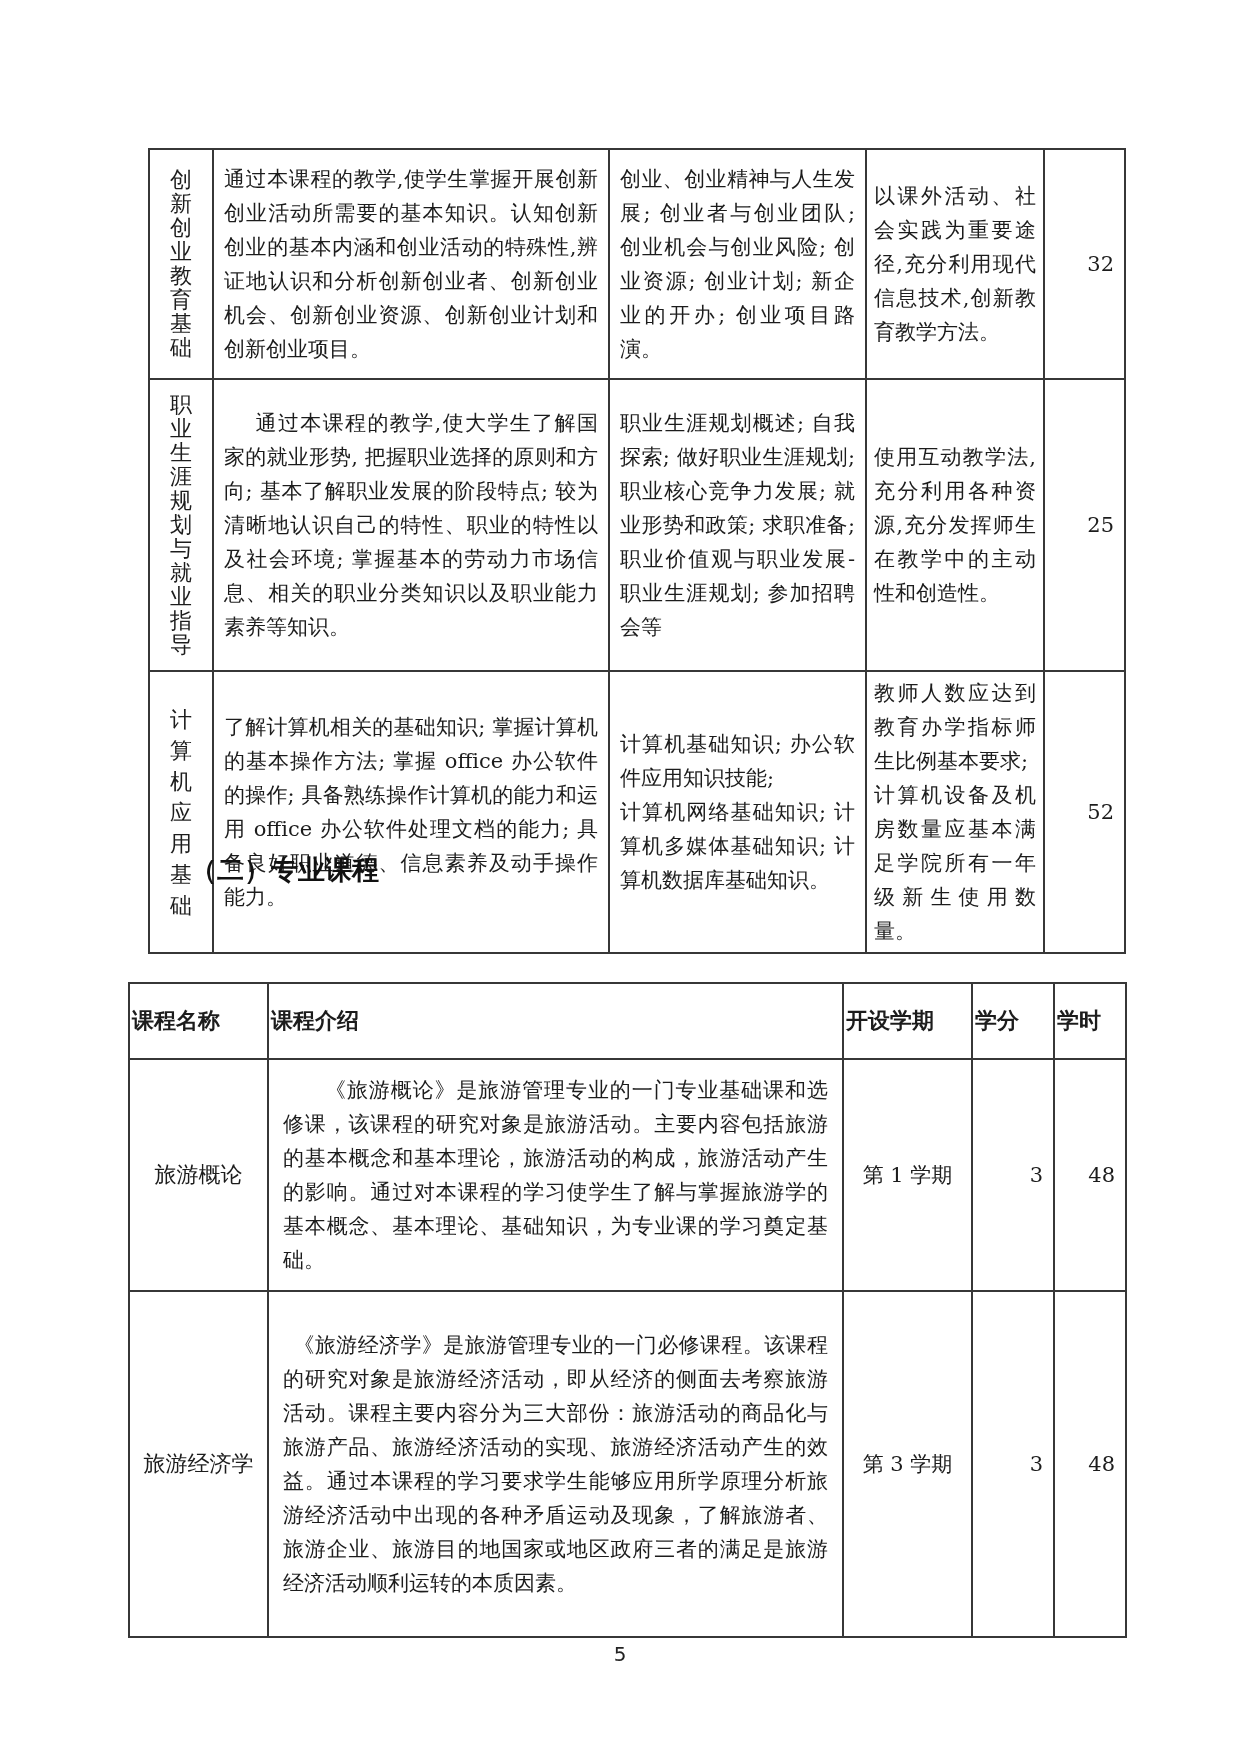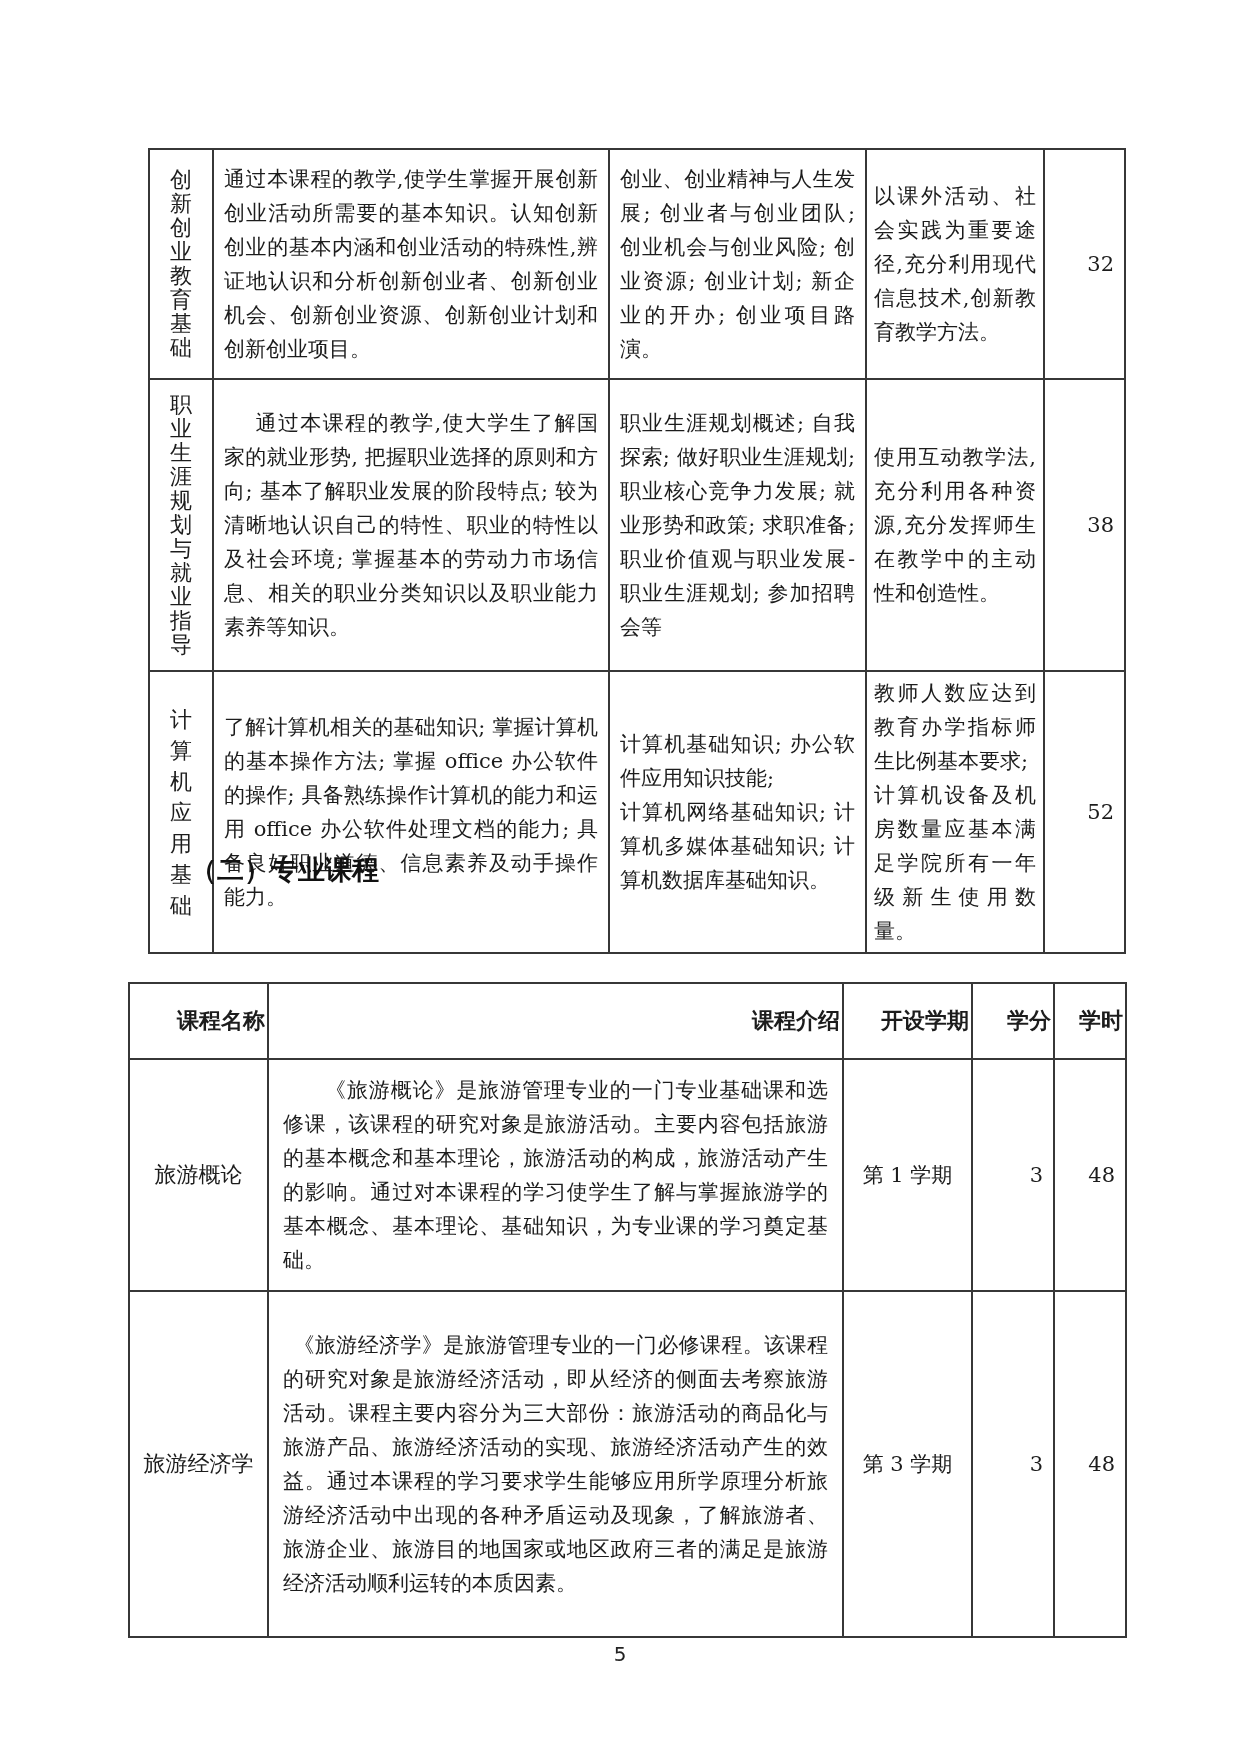--- a/index.html
+++ b/index.html
@@ -34,21 +34,21 @@
     font-family:"Liberation Sans","DejaVu Sans",sans-serif;
     font-weight:bold; font-size:27px; color:#111;text-align:right;
   }
   .table-caption {
     position:absolute; left:128px; top:918px; width:997px;
     text-align:center; font-size:23px; color:#222;
   }
 
   
   .t2 { position:absolute; left:128px; top:982px; width:997px; }
-  .t2 .hr td { height:70px; text-align:right; font-weight:bold;
+  .t2 .hr td { height:70px; text-align:left; font-weight:bold;
                font-family:"Liberation Sans","DejaVu Sans",sans-serif;
                font-size:22px; padding:2px; }
   .t2 .r1 td { height:206px; }
   .t2 .r2 td { height:320px; }
   .cname { text-align:center; font-size:22px; padding:2px; }
   .intro { text-align:justify; padding:6px 14px;border-radius:23px; }
   .indent-2  { text-indent:2em; }
   .indent-05 { text-indent:0.5em; }
   .sem { text-align:center; }
 
@@ -94,21 +94,21 @@
 规
 划
 与
 就
 业
 指
 导</td>
       <td class="obj indent-15">通过本课程的教学,使大学生了解国家的就业形势, 把握职业选择的原则和方向; 基本了解职业发展的阶段特点; 较为清晰地认识自己的特性、职业的特性以及社会环境; 掌握基本的劳动力市场信息、相关的职业分类知识以及职业能力素养等知识。</td>
       <td class="cont">职业生涯规划概述; 自我探索; 做好职业生涯规划; 职业核心竞争力发展; 就业形势和政策; 求职准备; 职业价值观与职业发展-职业生涯规划; 参加招聘会等</td>
       <td class="meth">使用互动教学法,充分利用各种资源,充分发挥师生在教学中的主动性和创造性。</td>
-      <td class="hours">38</td>
+      <td class="hours">25</td>
     </tr>
     <tr class="r3">
       <td class="vname3">计算
 机应
 用基
 础</td>
       <td class="obj">了解计算机相关的基础知识; 掌握计算机的基本操作方法; 掌握 office 办公软件的操作; 具备熟练操作计算机的能力和运用 office 办公软件处理文档的能力; 具备良好职业道德、信息素养及动手操作能力。</td>
       <td class="cont prewrap">计算机基础知识; 办公软件应用知识技能;
 计算机网络基础知识; 计算机多媒体基础知识; 计算机数据库基础知识。</td>
       <td class="meth prewrap">教师人数应达到教育办学指标师生比例基本要求;

